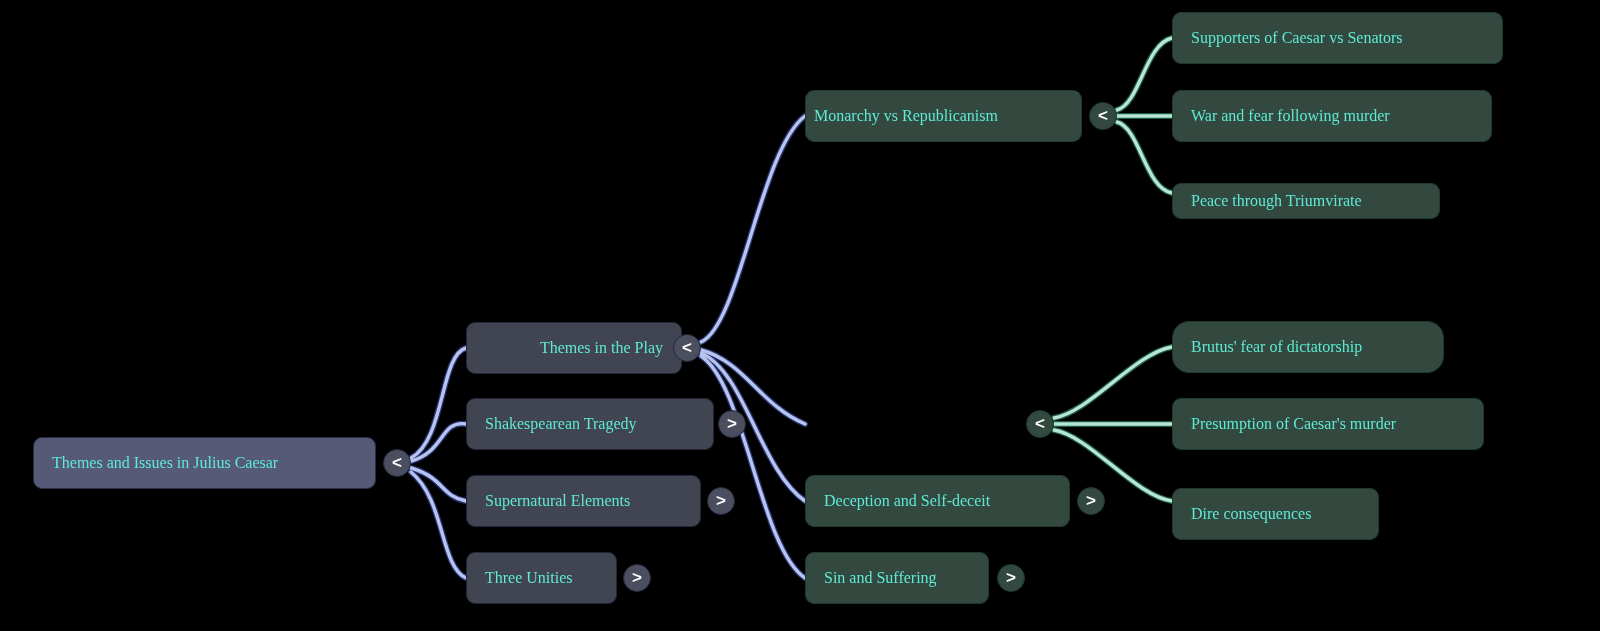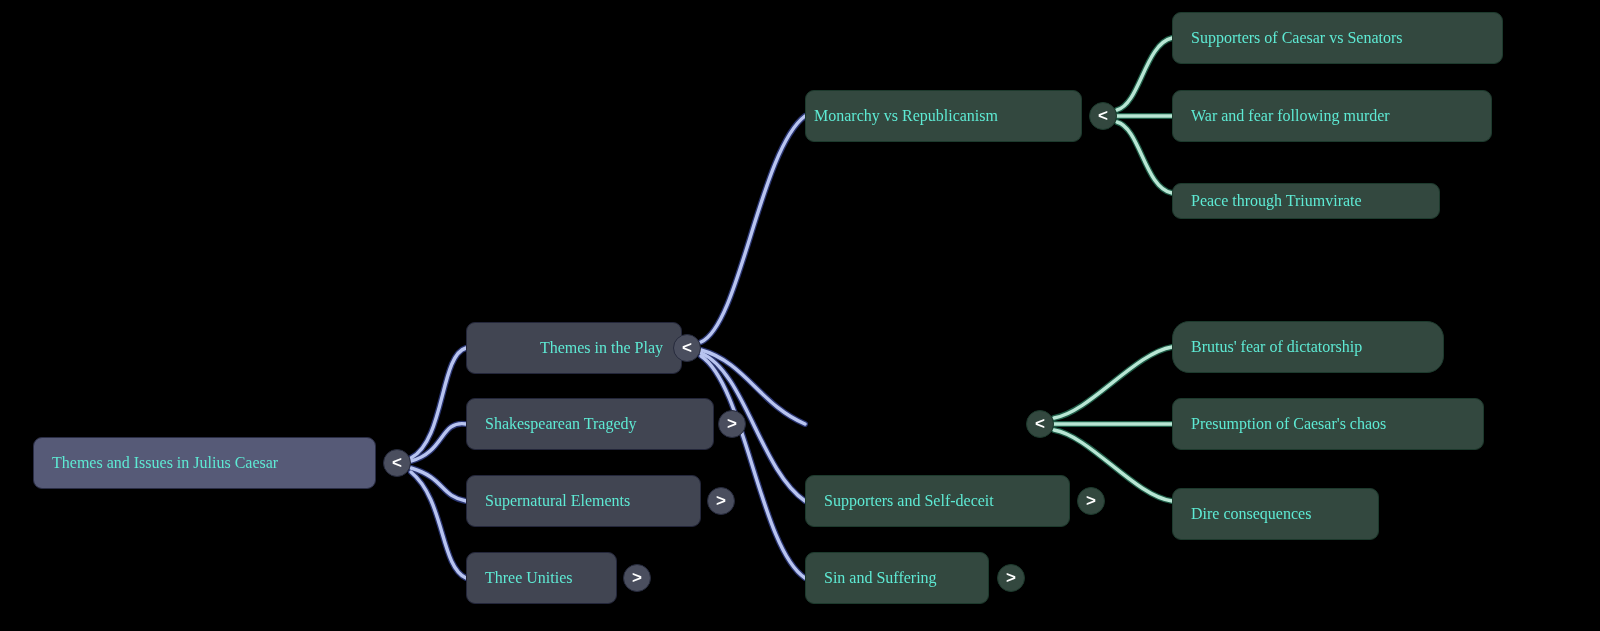--- a/index.html
+++ b/index.html
@@ -108,21 +108,21 @@
   <div class="toggle blue" style="left:623px;top:564px;">&gt;</div>
 
   <div class="node lvl3" style="left:805px;top:90px;width:277px;height:52px;padding-left:8px;">
     <span>Monarchy vs Republicanism</span>
   </div>
   <div class="toggle green" style="left:1089px;top:102px;">&lt;</div>
 
   <div class="toggle green" style="left:1026px;top:410px;">&lt;</div>
 
   <div class="node lvl3" style="left:805px;top:475px;width:265px;height:52px;">
-    <span>Supporters and Self-deceit</span>
+    <span>Deception and Self-deceit</span>
   </div>
   <div class="toggle green" style="left:1077px;top:487px;">&gt;</div>
 
   <div class="node lvl3" style="left:805px;top:552px;width:184px;height:52px;">
     <span>Sin and Suffering</span>
   </div>
   <div class="toggle green" style="left:997px;top:564px;">&gt;</div>
 
   <div class="node lvl4" style="left:1172px;top:12px;width:331px;height:52px;">
     <span>Supporters of Caesar vs Senators</span>
@@ -131,19 +131,19 @@
     <span>War and fear following murder</span>
   </div>
   <div class="node lvl4" style="left:1172px;top:167px;width:268px;height:36px;margin-top:16px;">
     <span>Peace through Triumvirate</span>
   </div>
 
   <div class="node lvl4" style="left:1172px;top:321px;width:272px;height:52px;border-radius:17px;">
     <span>Brutus' fear of dictatorship</span>
   </div>
   <div class="node lvl4" style="left:1172px;top:398px;width:312px;height:52px;">
-    <span>Presumption of Caesar's chaos</span>
+    <span>Presumption of Caesar's murder</span>
   </div>
   <div class="node lvl4" style="left:1172px;top:488px;width:207px;height:52px;">
     <span>Dire consequences</span>
   </div>
 
 </div>
 
 </body></html>

